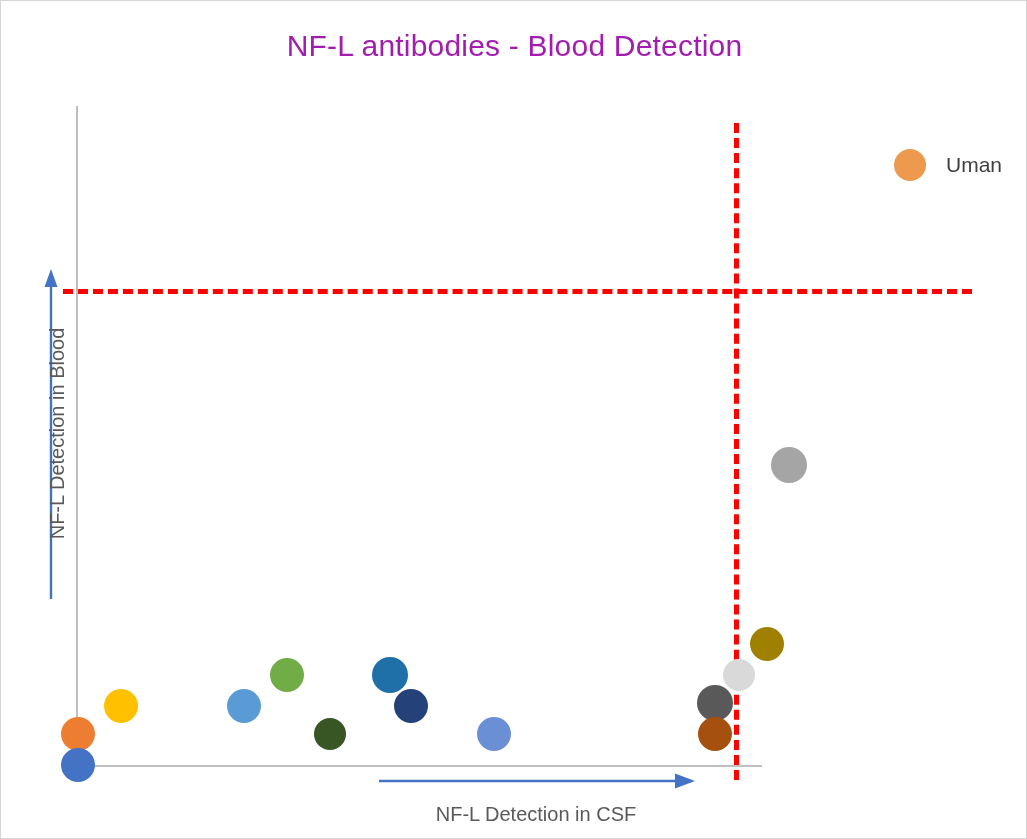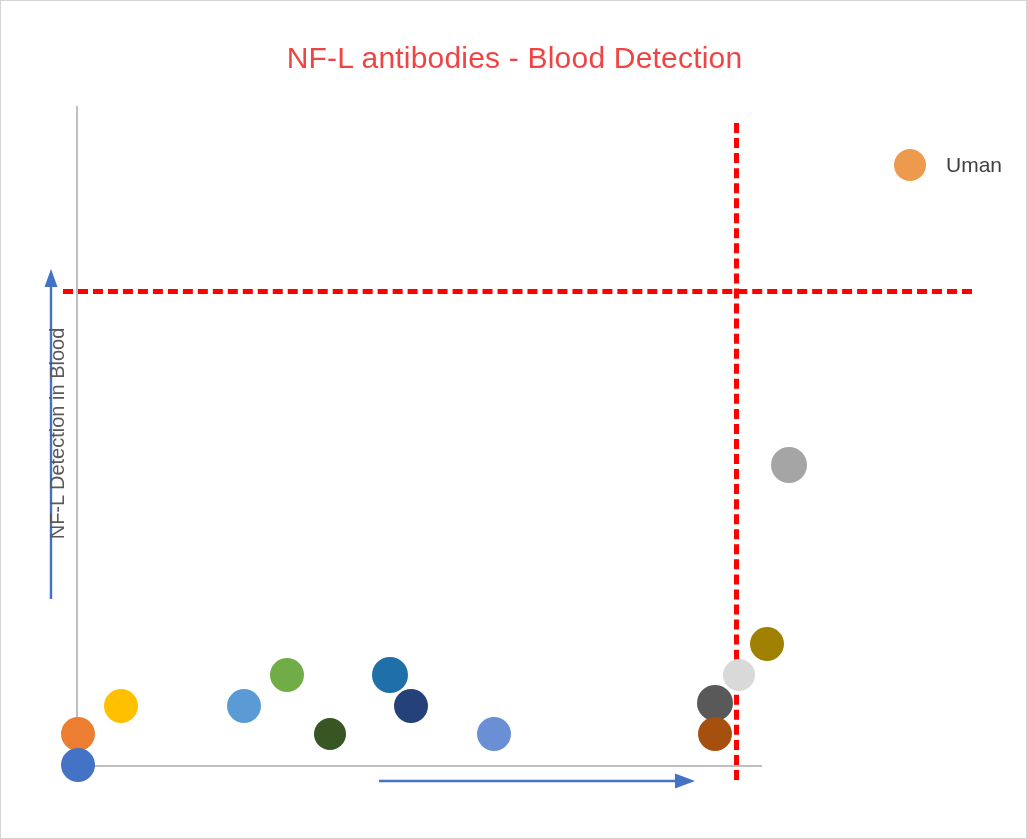--- a/index.html
+++ b/index.html
@@ -14,27 +14,27 @@
     background: #ffffff;
     border: 1px solid #d4d4d4;
     box-sizing: border-box;
     overflow: hidden;
     font-family: "Liberation Sans", sans-serif;
   }
 
   
   #chart-title {
     position: absolute;
-    top: 40px;
+    top: 28px;
     left: 0;
     width: 1027px;
     text-align: center;
     font-size: 30px;
     font-weight: 400;
-    color: #ef4444;
+    color: #a21caf;
     letter-spacing: 0.2px;
     white-space: nowrap;
   }
 
   
   #y-axis-line {
     position: absolute;
     left: 75px;
     top: 105px;
     width: 2px;
@@ -151,20 +151,21 @@
     <line x1="7" y1="330" x2="7" y2="16" stroke="#4472C4" stroke-width="2.4"></line>
     <polygon points="7,0 13.5,18 0.5,18" fill="#4472C4"></polygon>
   </svg>
 
   <svg id="x-arrow" viewBox="0 0 316 16">
     <line x1="0" y1="8" x2="298" y2="8" stroke="#4472C4" stroke-width="2.6"></line>
     <polygon points="316,8 296,15.5 296,0.5" fill="#4472C4"></polygon>
   </svg>
 
   <div id="y-axis-title">NF-L Detection in Blood</div>
+  <div id="x-axis-title">NF-L Detection in CSF</div>
 
   <div id="legend">
     <span class="legend-swatch" style="background: rgb(237, 154, 78);"></span>
     <span class="legend-label">Uman</span>
   </div>
 
   <div id="points-layer">
       <div class="point" style="left: 77px; top: 733px; width: 34px; height: 34px; background: rgb(237, 125, 49); z-index: 10;"></div>
       <div class="point" style="left: 77px; top: 764px; width: 34px; height: 34px; background: rgb(68, 114, 196); z-index: 11;"></div>
       <div class="point" style="left: 120px; top: 705px; width: 34px; height: 34px; background: rgb(255, 192, 0); z-index: 12;"></div>

